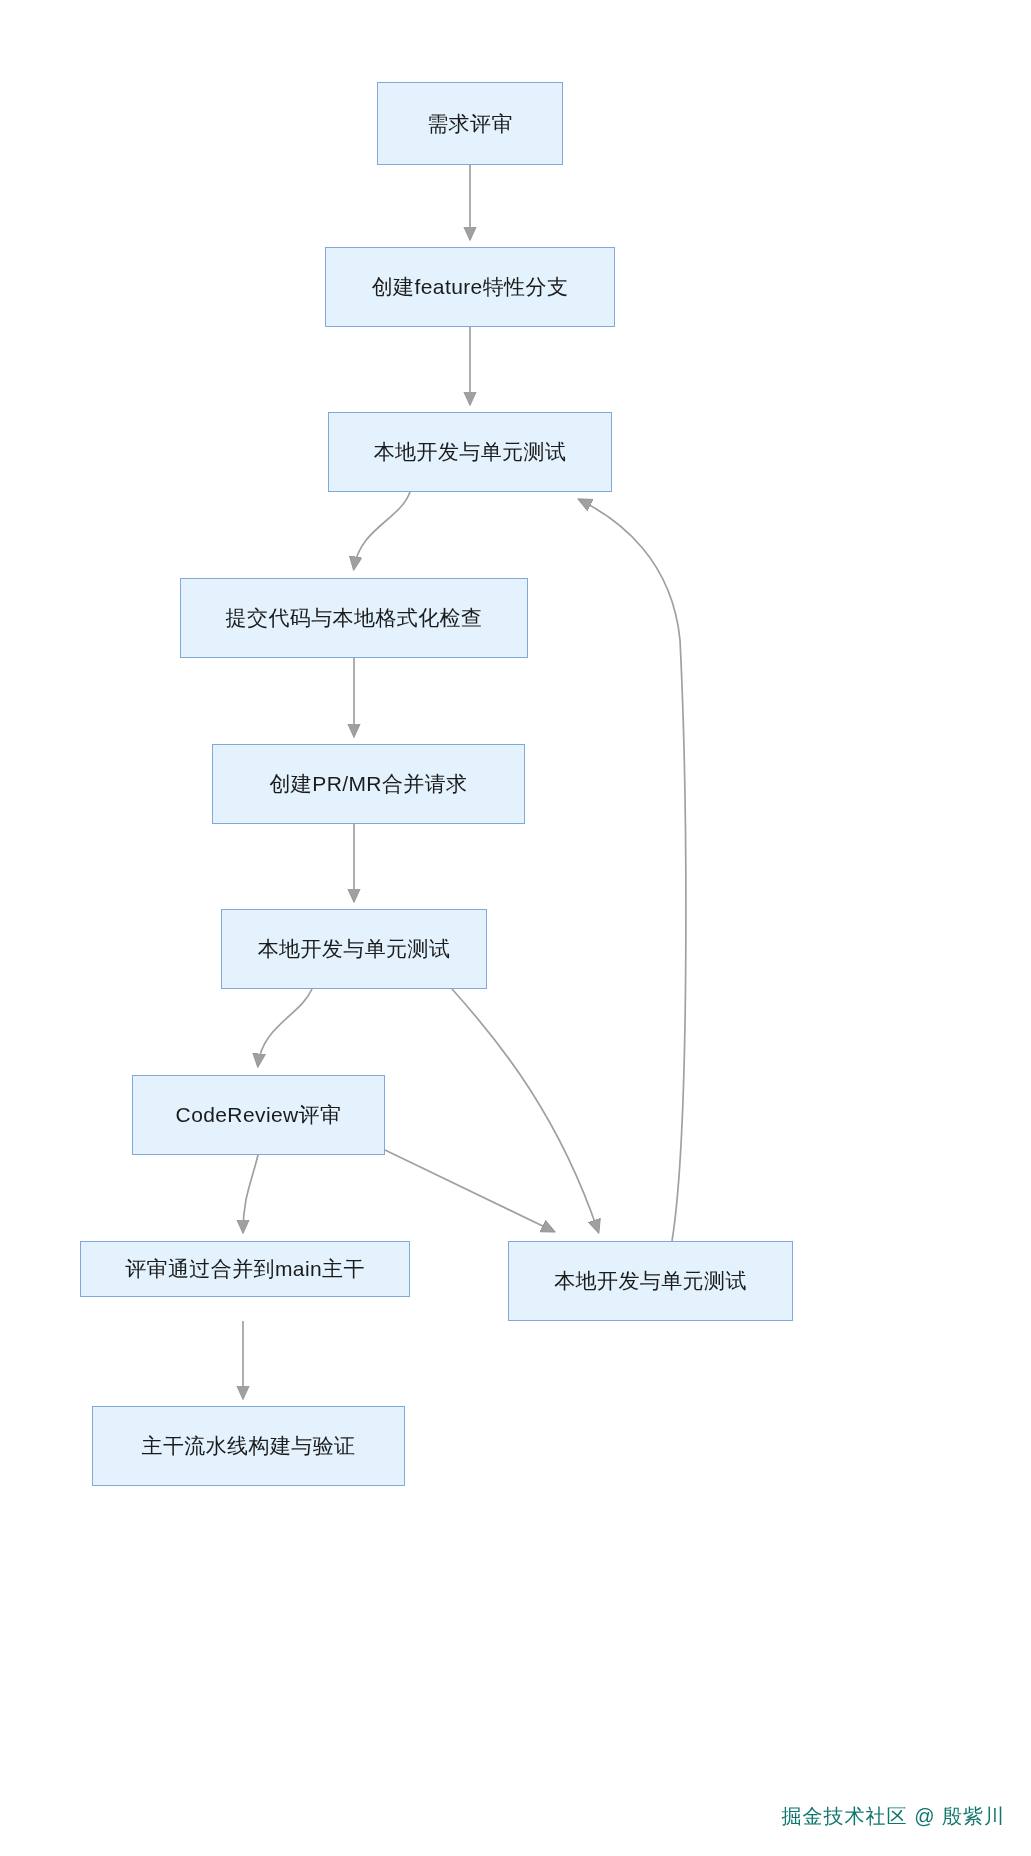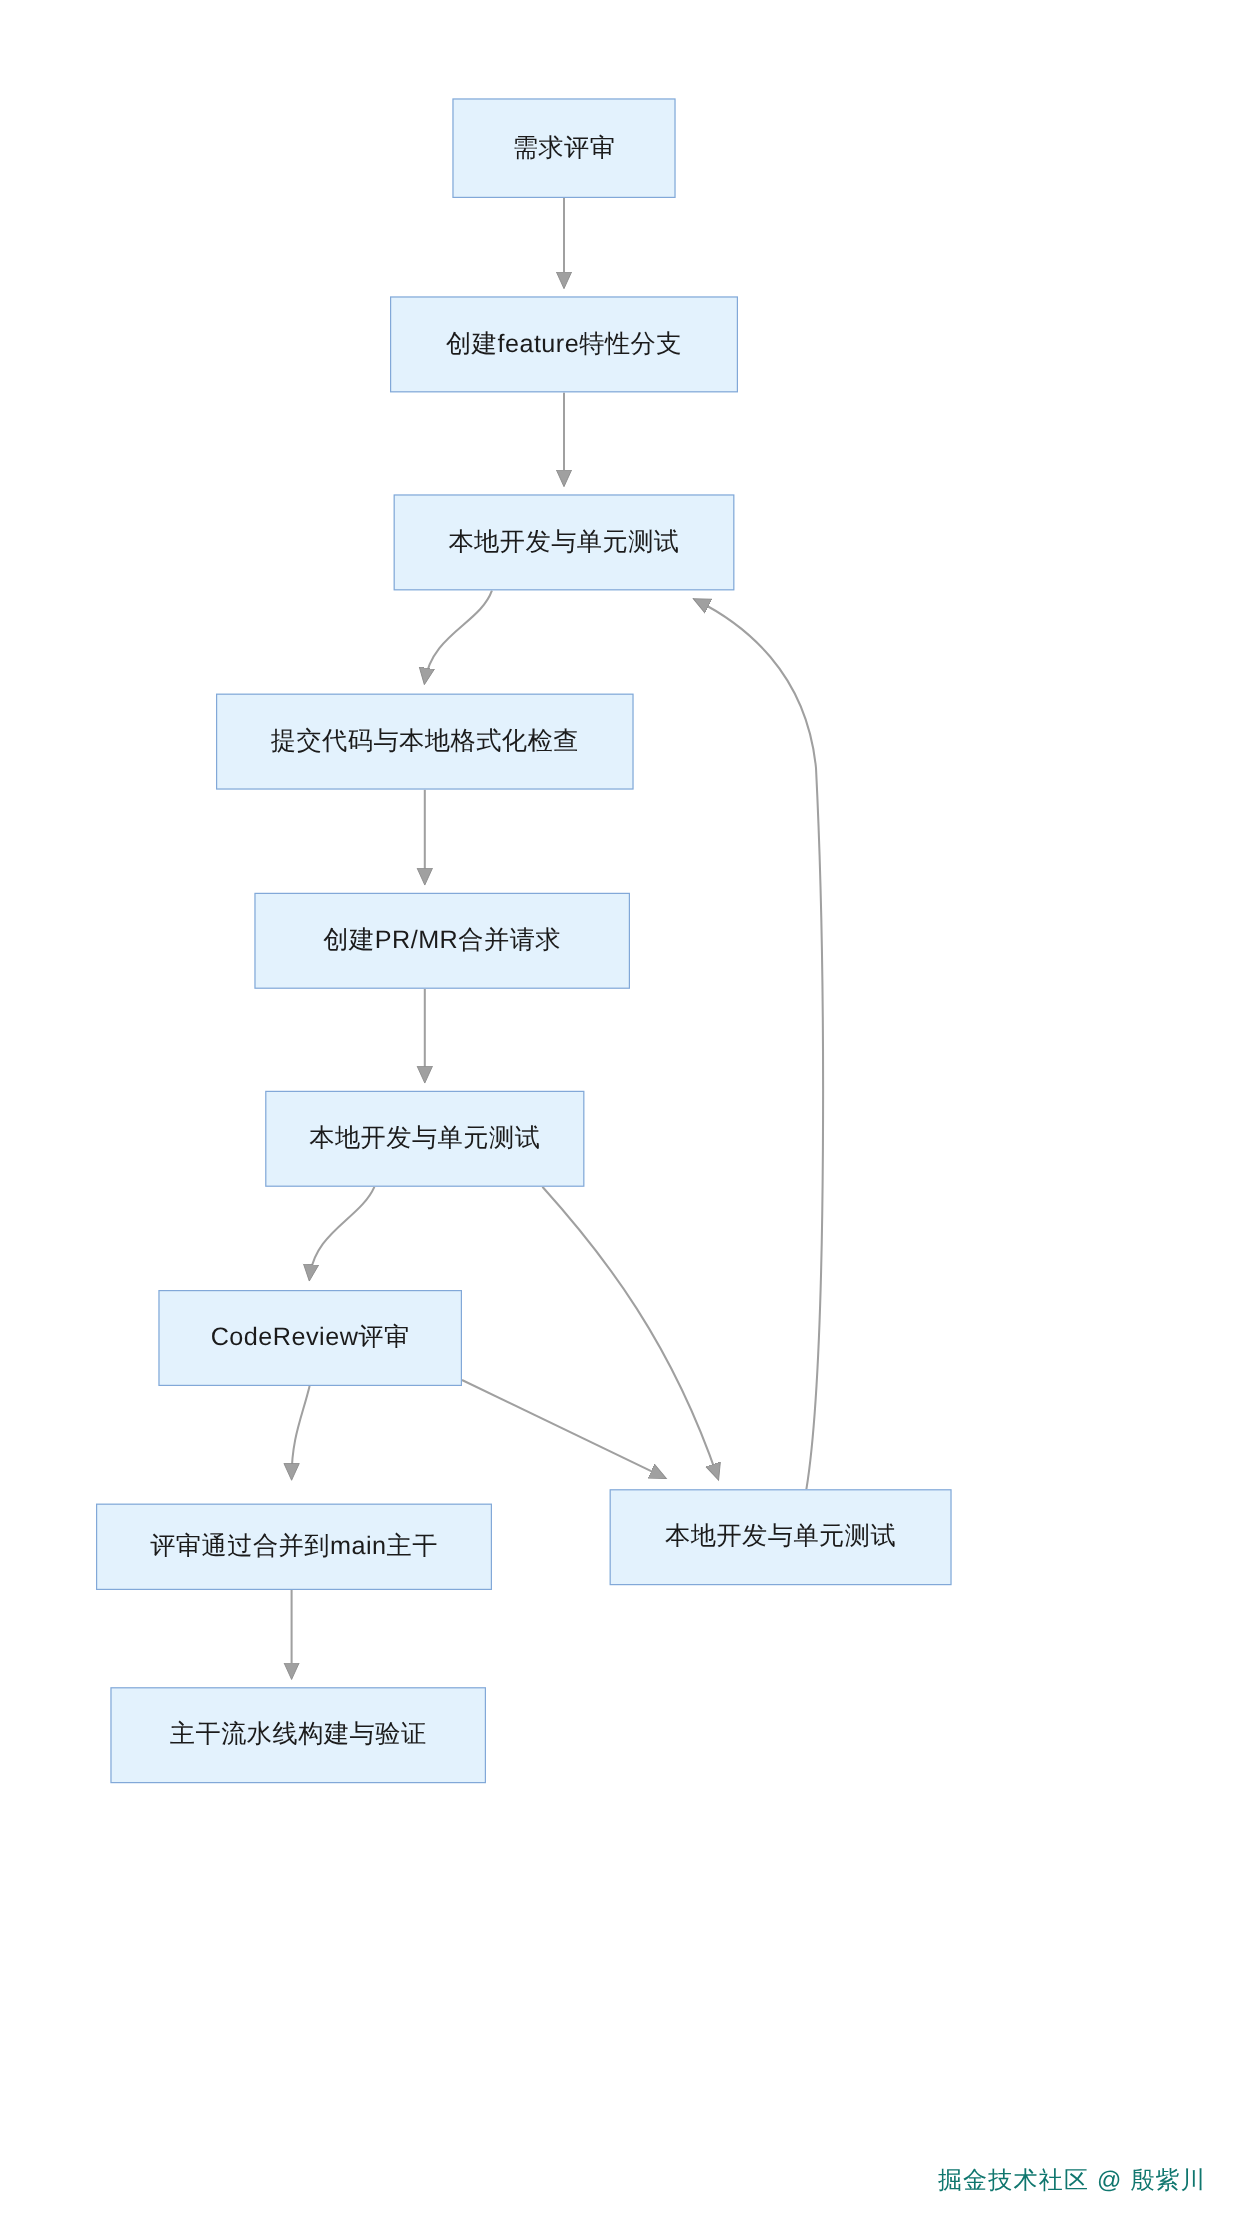--- a/index.html
+++ b/index.html
@@ -112,21 +112,21 @@
   </div>
 
   <div class="node" style="left:221px; top:909px; width:266px; height:80px;">
     <span class="node-label">本地开发与单元测试</span>
   </div>
 
   <div class="node" style="left:132px; top:1075px; width:253px; height:80px;">
     <span class="node-label">CodeReview评审</span>
   </div>
 
-  <div class="node" style="left:80px; top:1241px; width:330px; height:72px;margin-top:12px;">
+  <div class="node" style="left:80px; top:1241px; width:330px; height:56px;">
     <span class="node-label">评审通过合并到main主干</span>
   </div>
 
   <div class="node" style="left:508px; top:1241px; width:285px; height:80px;">
     <span class="node-label">本地开发与单元测试</span>
   </div>
 
   <div class="node" style="left:92px; top:1406px; width:313px; height:80px;justify-content:center;">
     <span class="node-label">主干流水线构建与验证</span>
   </div>

